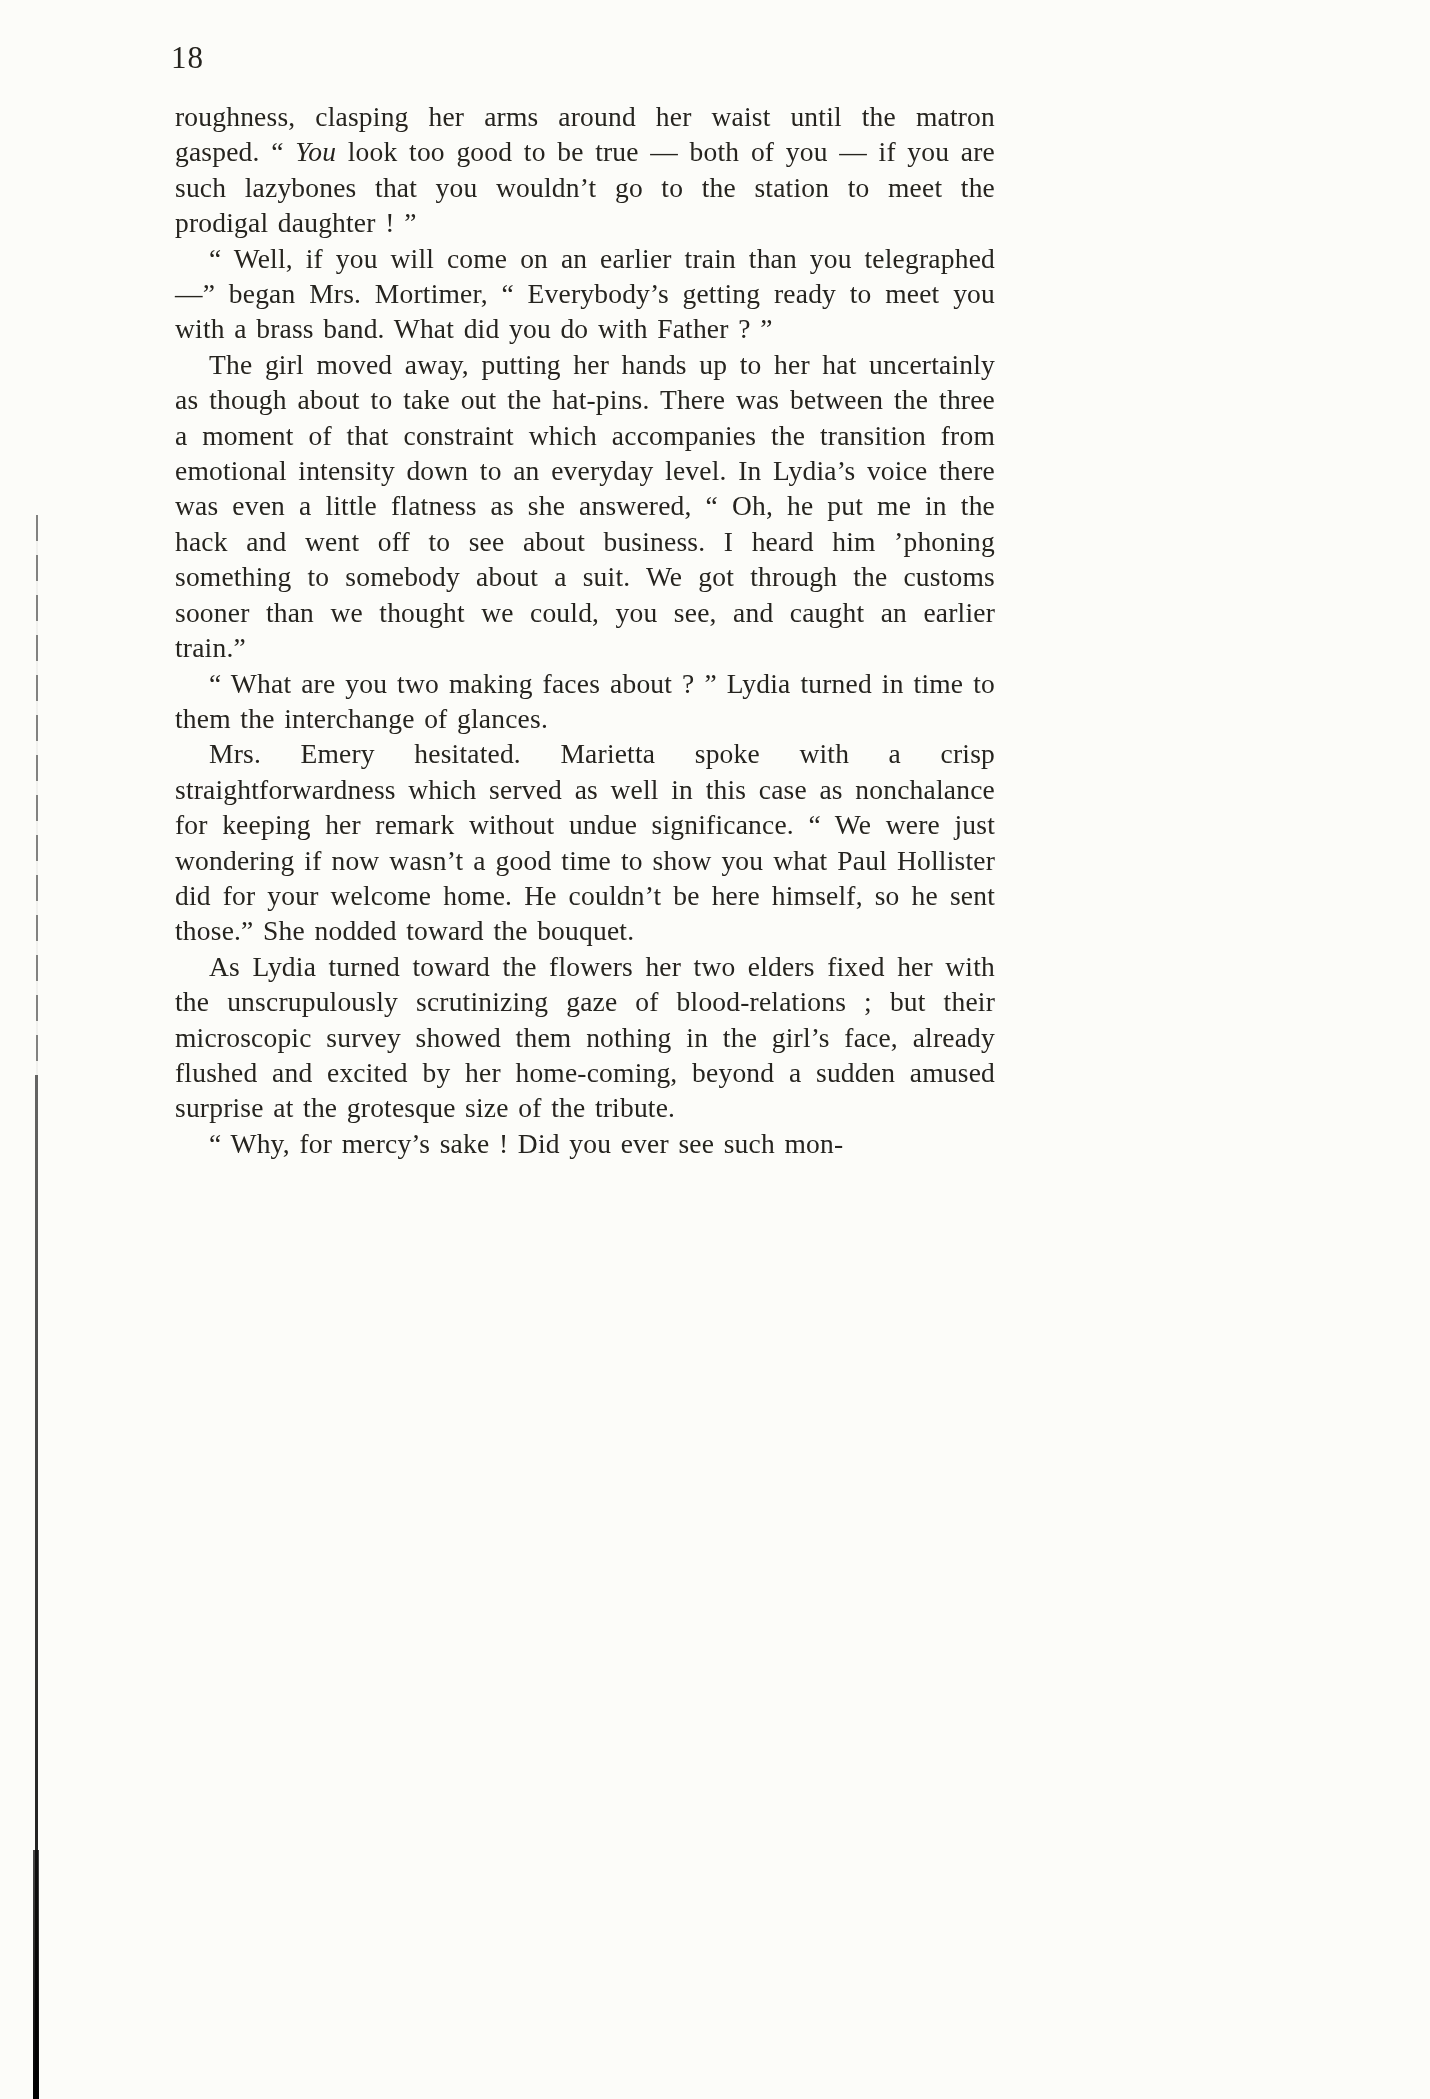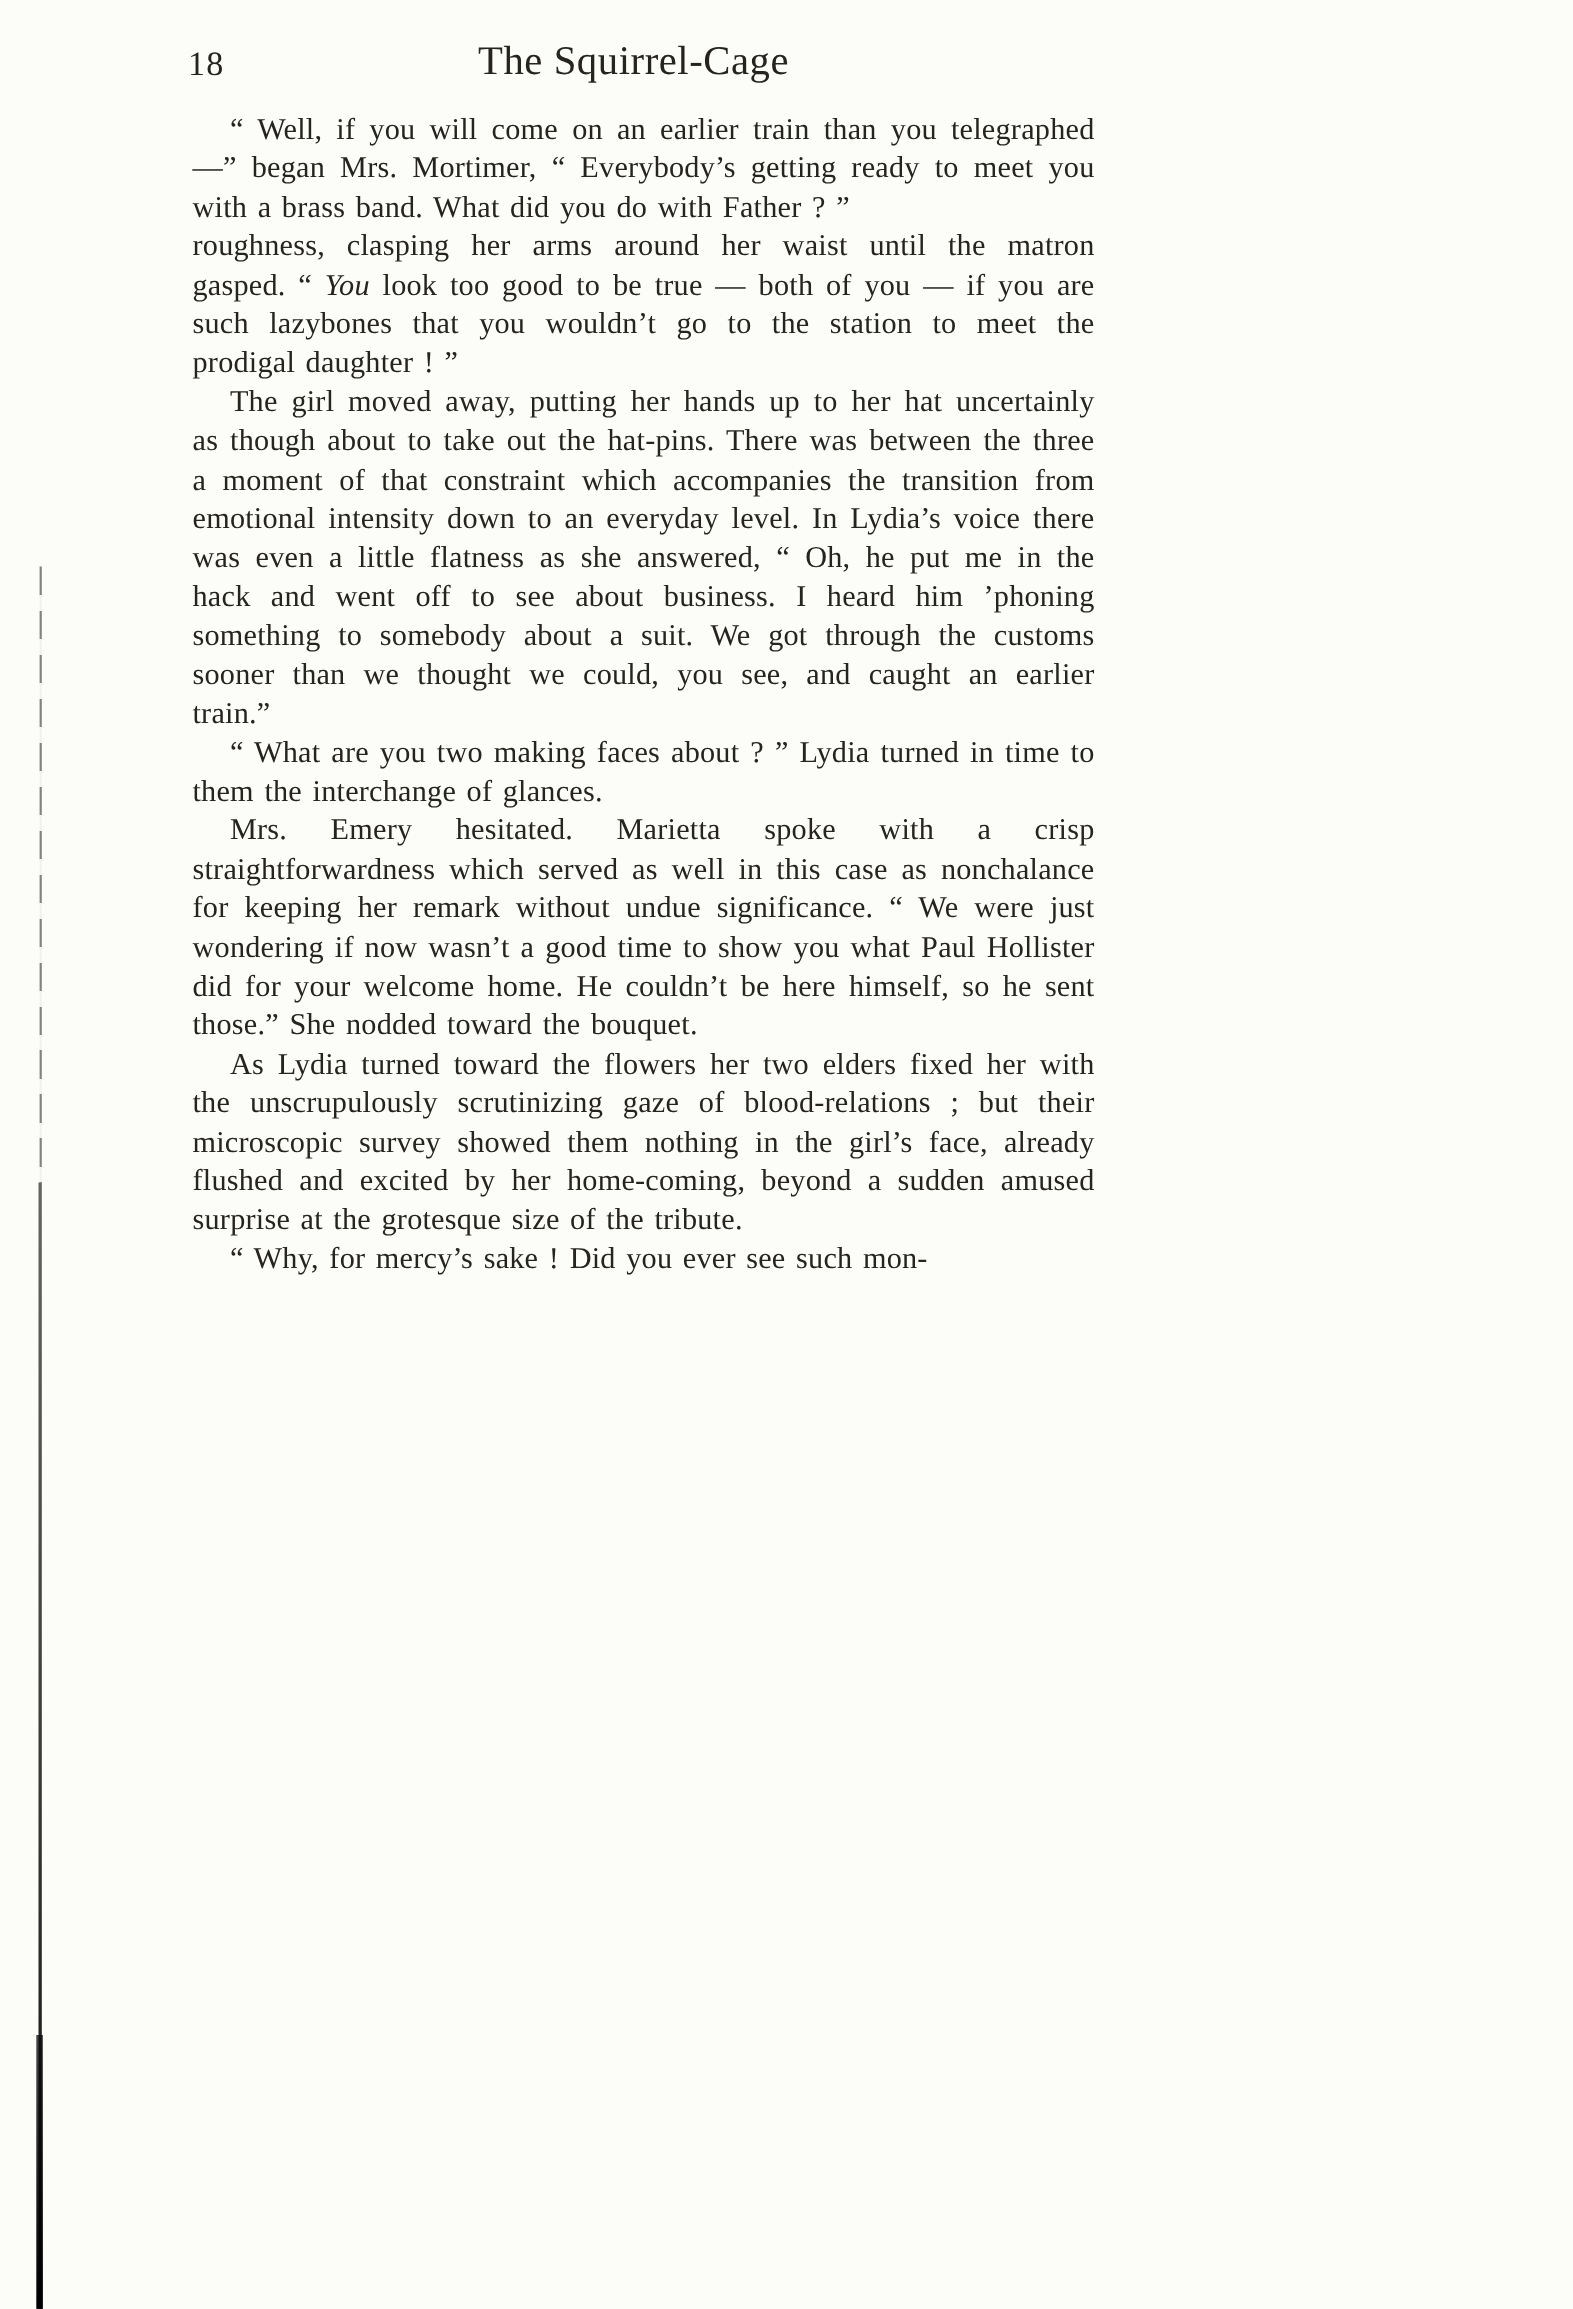--- a/index.html
+++ b/index.html
@@ -88,26 +88,25 @@
 <body>
 
 <div class="page">
 
   <div class="scan-line-upper"></div>
   <div class="scan-line-lower"></div>
   <div class="scan-line-foot"></div>
 
   <div class="header">
     <div class="page-number">18</div>
-    <div class="running-title">The Squirrel-Cage</div>
   </div>
 
   <div class="text-column">
+      <p class="para"><span>roughness, clasping her arms around her waist until the matron gasped.  “ </span><em>You</em><span> look too good to be true — both of you — if you are such lazybones that you wouldn’t go to the station to meet the prodigal daughter ! ”</span></p>
       <p class="para indent"><span>“ Well, if you will come on an earlier train than you telegraphed —” began Mrs. Mortimer, “ Everybody’s getting ready to meet you with a brass band.  What did you do with Father ? ”</span></p>
-      <p class="para"><span>roughness, clasping her arms around her waist until the matron gasped.  “ </span><em>You</em><span> look too good to be true — both of you — if you are such lazybones that you wouldn’t go to the station to meet the prodigal daughter ! ”</span></p>
       <p class="para indent"><span>The girl moved away, putting her hands up to her hat uncertainly as though about to take out the hat-pins.  There was between the three a moment of that constraint which accompanies the transition from emotional intensity down to an everyday level.  In Lydia’s voice there was even a little flatness as she answered, “ Oh, he put me in the hack and went off to see about business.  I heard him ’phoning something to somebody about a suit.  We got through the customs sooner than we thought we could, you see, and caught an earlier train.”</span></p>
       <p class="para indent"><span>“ What are you two making faces about ? ”  Lydia turned in time to them the interchange of glances.</span></p>
       <p class="para indent"><span>Mrs. Emery hesitated.  Marietta spoke with a crisp straightforwardness which served as well in this case as nonchalance for keeping her remark without undue significance.  “ We were just wondering if now wasn’t a good time to show you what Paul Hollister did for your welcome home.  He couldn’t be here himself, so he sent those.”  She nodded toward the bouquet.</span></p>
       <p class="para indent"><span>As Lydia turned toward the flowers her two elders fixed her with the unscrupulously scrutinizing gaze of blood-relations ; but their microscopic survey showed them nothing in the girl’s face, already flushed and excited by her home-coming, beyond a sudden amused surprise at the grotesque size of the tribute.</span></p>
       <p class="para indent"><span>“ Why, for mercy’s sake !  Did you ever see such mon-</span></p>
     </div>
 
 </div>
 
 </body></html>

